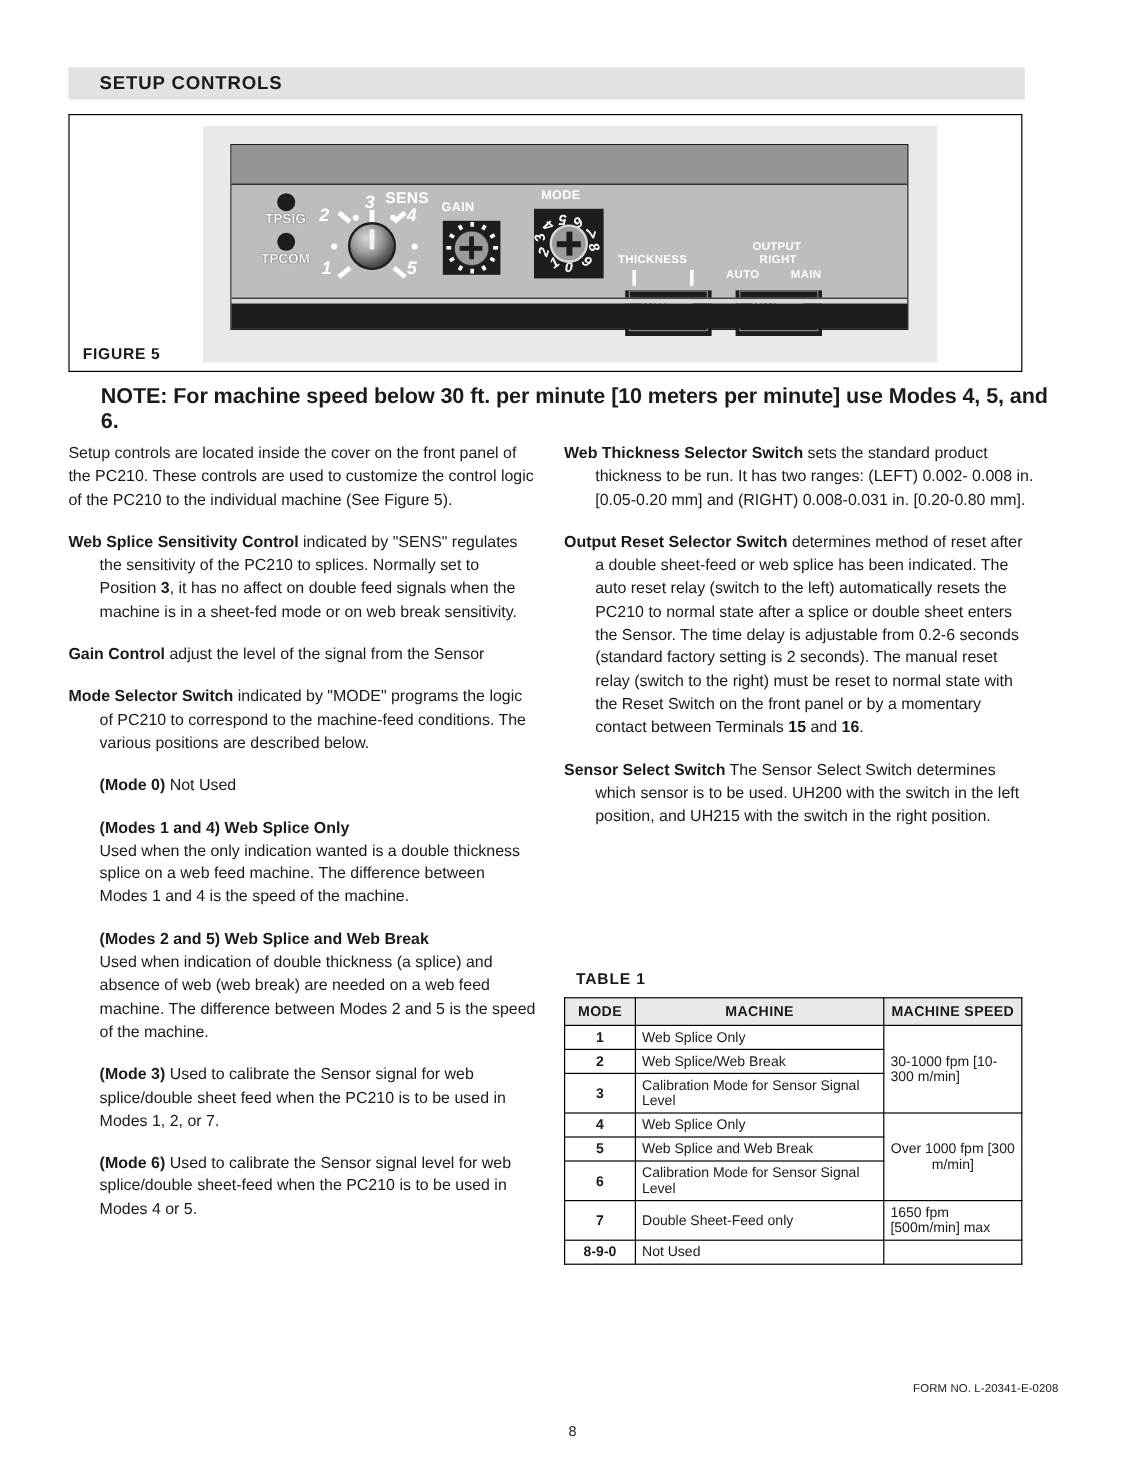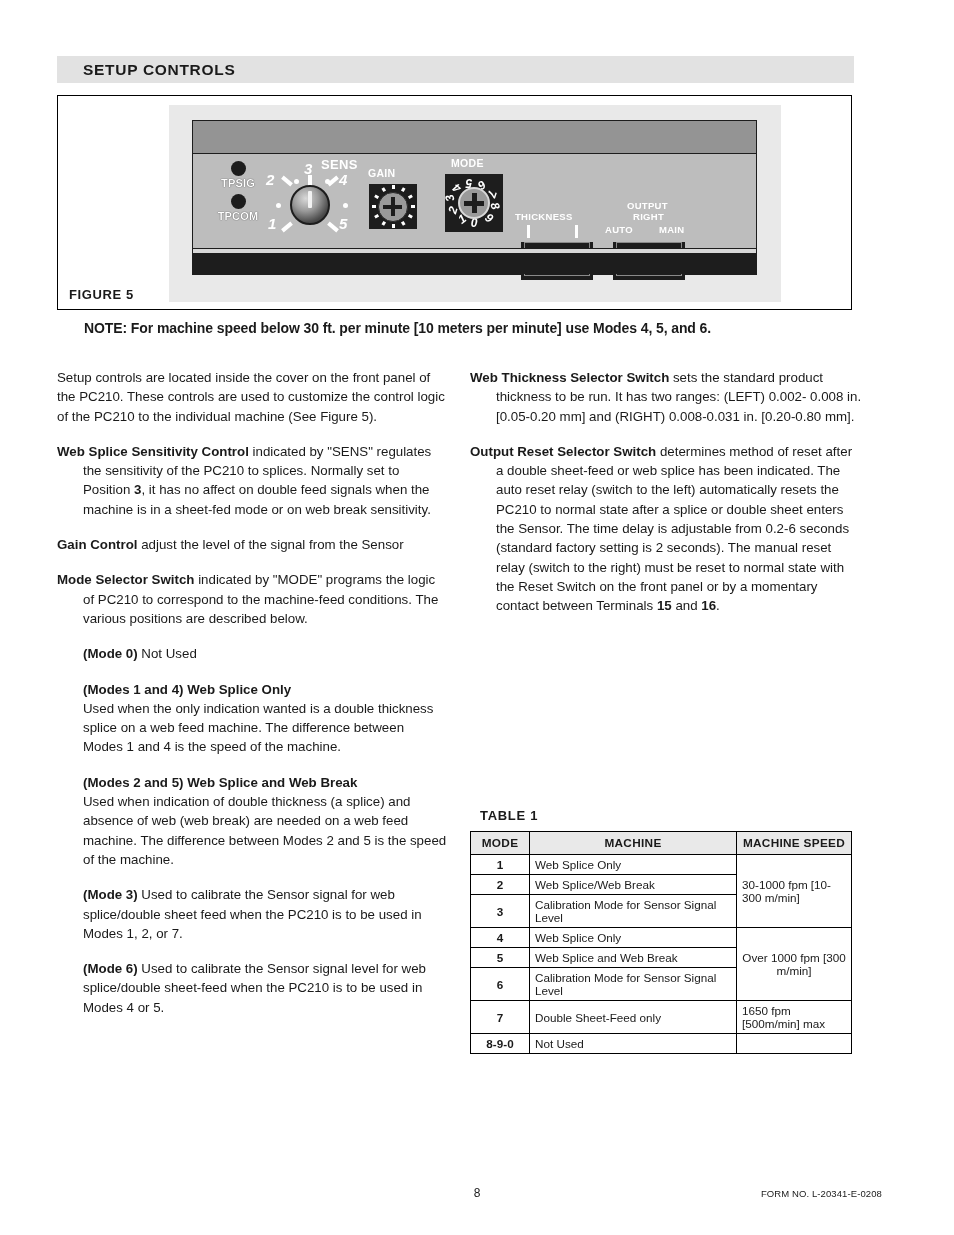--- a/index.html
+++ b/index.html
@@ -345,21 +345,21 @@
     font-weight: bold;
     letter-spacing: 0.6px;
   }
 
   
   .note-line {
     position: absolute;
     left: 57px;
     top: 320px;
     width: 800px;
-    font-size: 14px;
+    font-size: 18px;
     font-weight: bold;
     letter-spacing: -0.1px;
     padding-left: 27px;
   }
 
   
   .col {
     position: absolute;
     top: 368px;
     font-size: 13.3px;
@@ -426,21 +426,21 @@
     position: absolute;
     left: 0;
     top: 1186px;
     width: 954px;
     text-align: center;
     font-size: 12px;
   }
   .form-no {
     position: absolute;
     right: 72px;
-    top: 1188px;
+    top: 1152px;
     font-size: 9.5px;
     letter-spacing: 0.1px;
   }
 </style>
 </head>
 <body>
 
 <div class="section-bar">
   <span class="title">SETUP CONTROLS</span>
 </div>
@@ -586,20 +586,21 @@
 
 
 </div>
 
 <div class="col col-right">
 
   <p class="hang"><span class="b">Web Thickness Selector Switch</span><span> sets the standard product thickness to be run.  It has two ranges: (LEFT) 0.002- 0.008 in. [0.05-0.20 mm] and (RIGHT) 0.008-0.031 in. [0.20-0.80 mm].</span></p>
 
   <p class="hang"><span class="b">Output Reset Selector Switch</span><span>  determines method of reset after a double sheet-feed or web splice has been indicated.  The auto reset relay (switch to the left) automatically resets the PC210 to normal state after a splice or double sheet enters the Sensor. The time delay is adjustable from 0.2-6 seconds (standard factory setting is 2 seconds). The manual reset relay (switch to the right) must be reset to normal state with the Reset Switch on the front panel or by a momentary contact between Terminals </span><span class="b">15</span><span> and </span><span class="b">16</span><span>.</span></p>
 
+  <p class="hang"><span class="b">Sensor Select Switch</span><span>  The Sensor Select Switch determines which sensor is to be used.  UH200 with the switch in the left position, and UH215 with the switch in the right position.</span></p>
 
 </div>
 
 <div class="table-caption">TABLE  1</div>
 
 <table class="modes">
   <thead>
     <tr>
       <th>MODE</th>
       <th>MACHINE</th>

